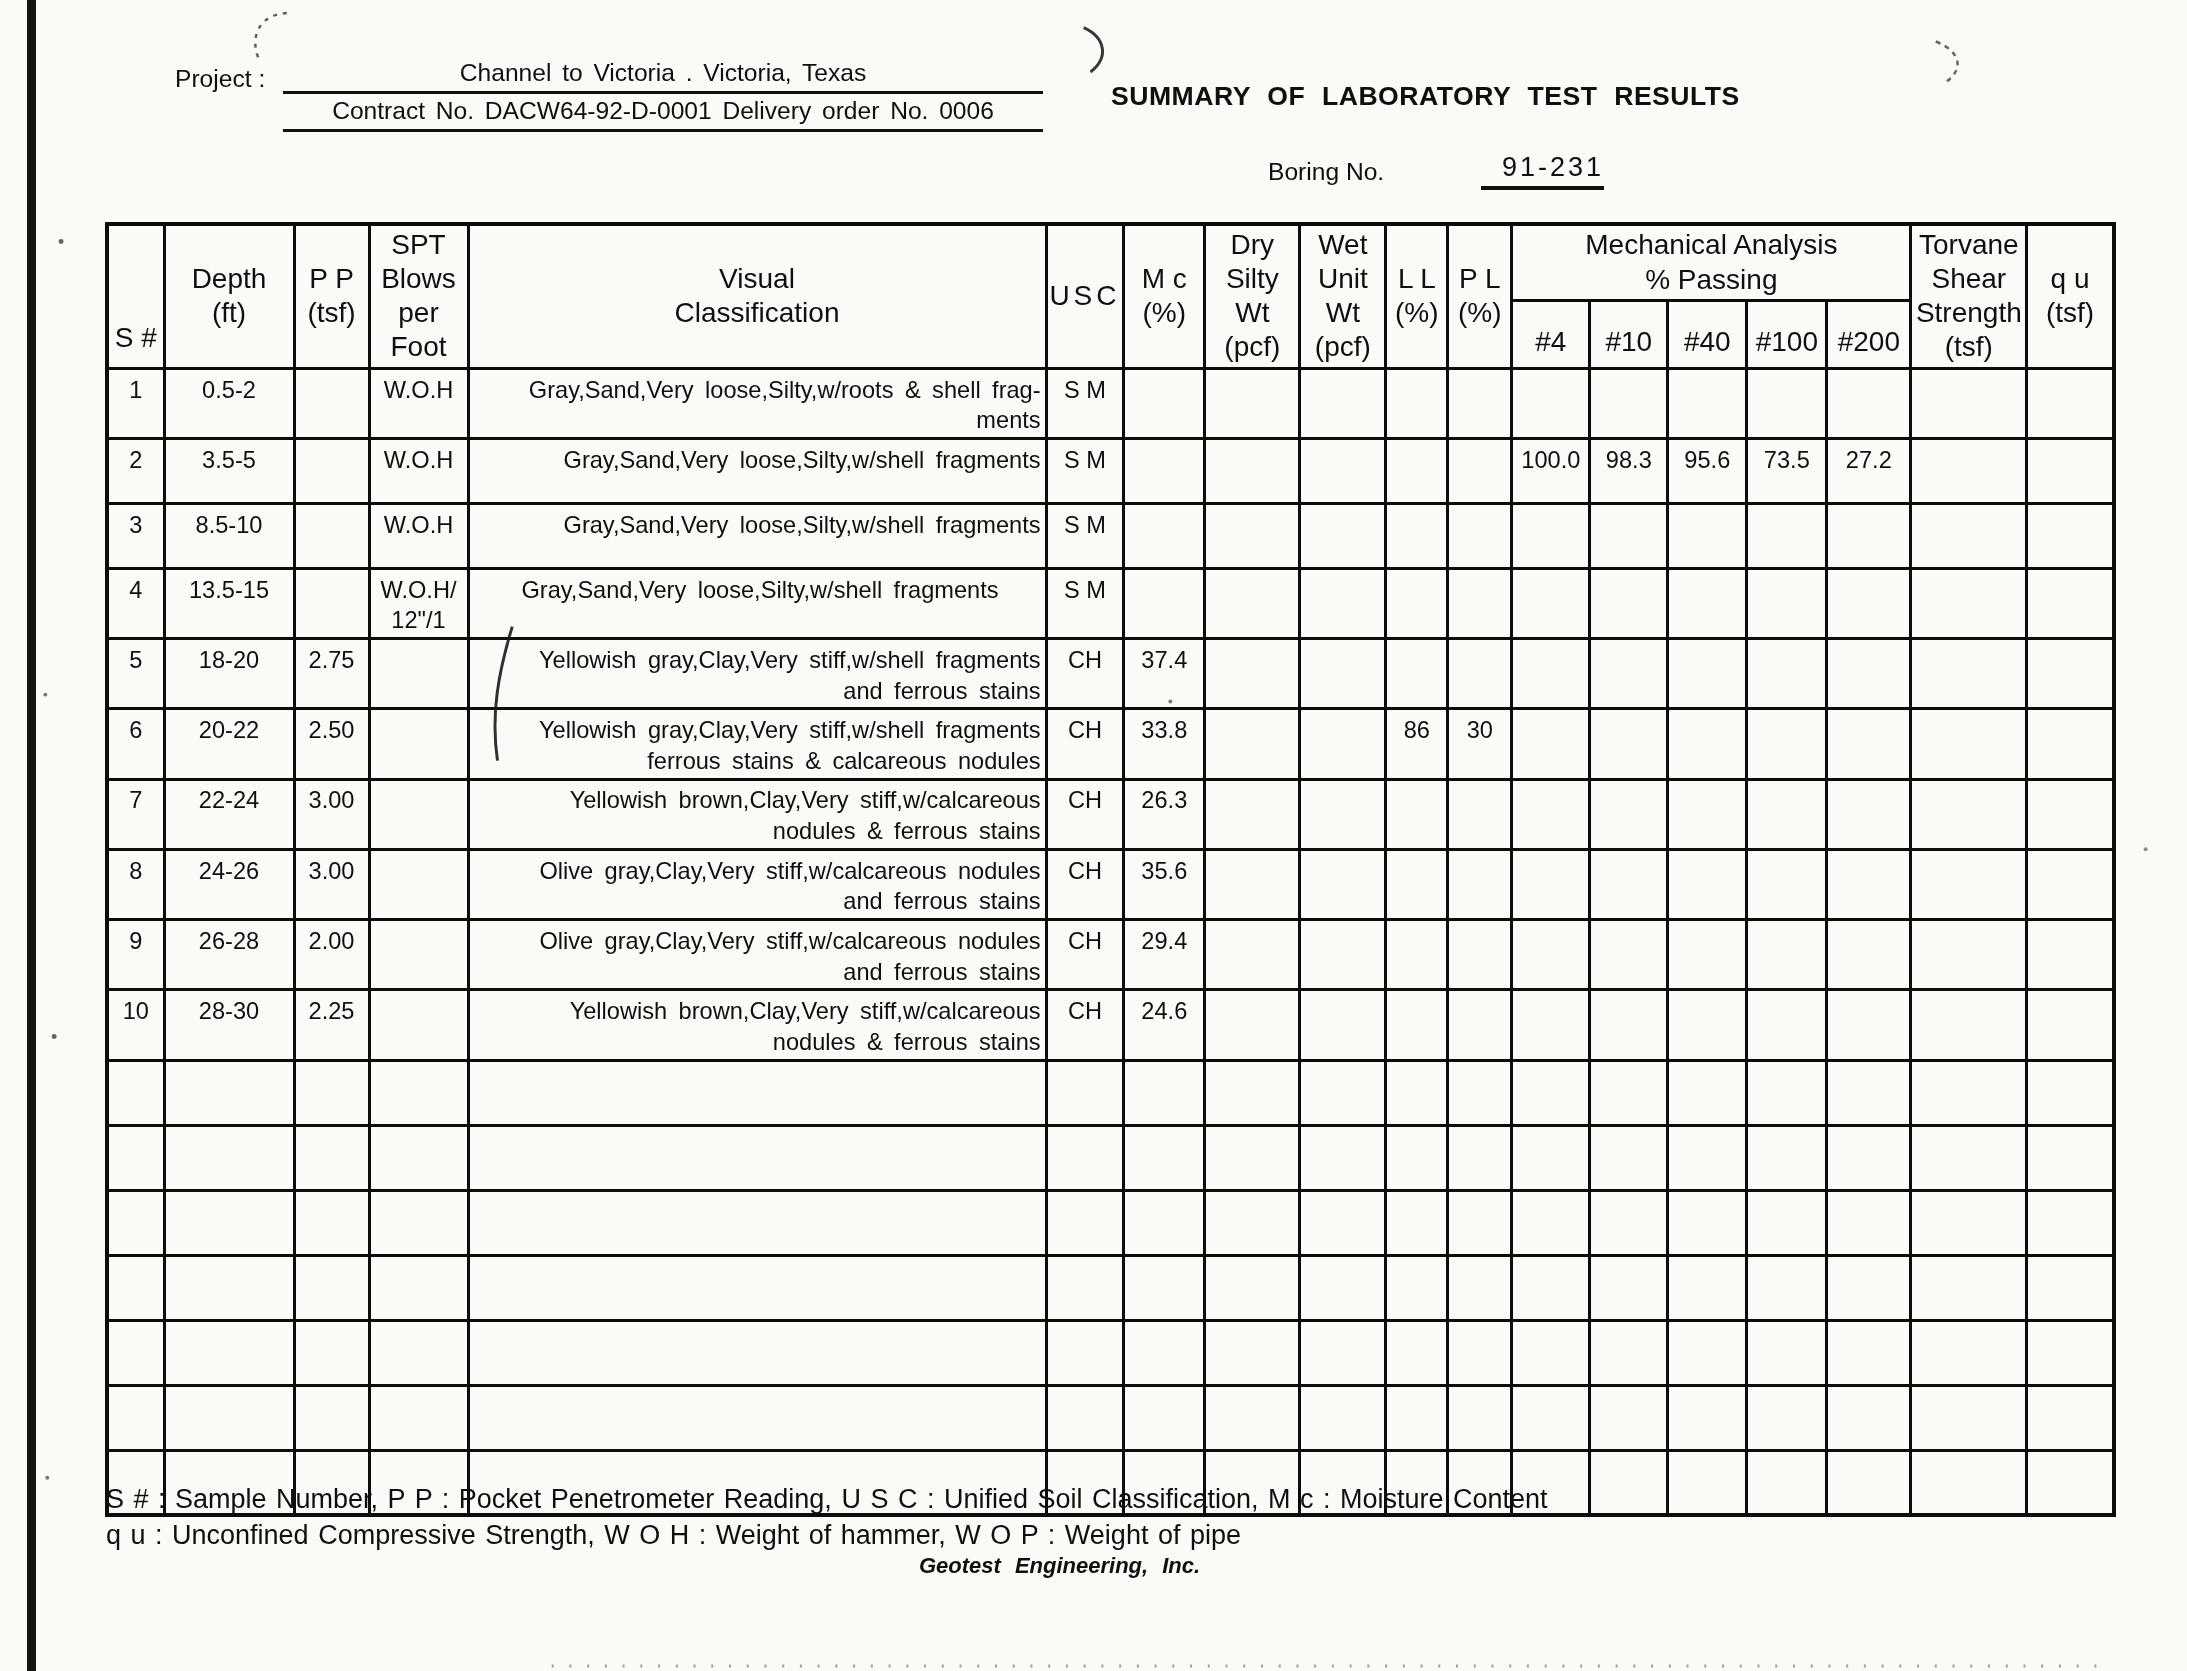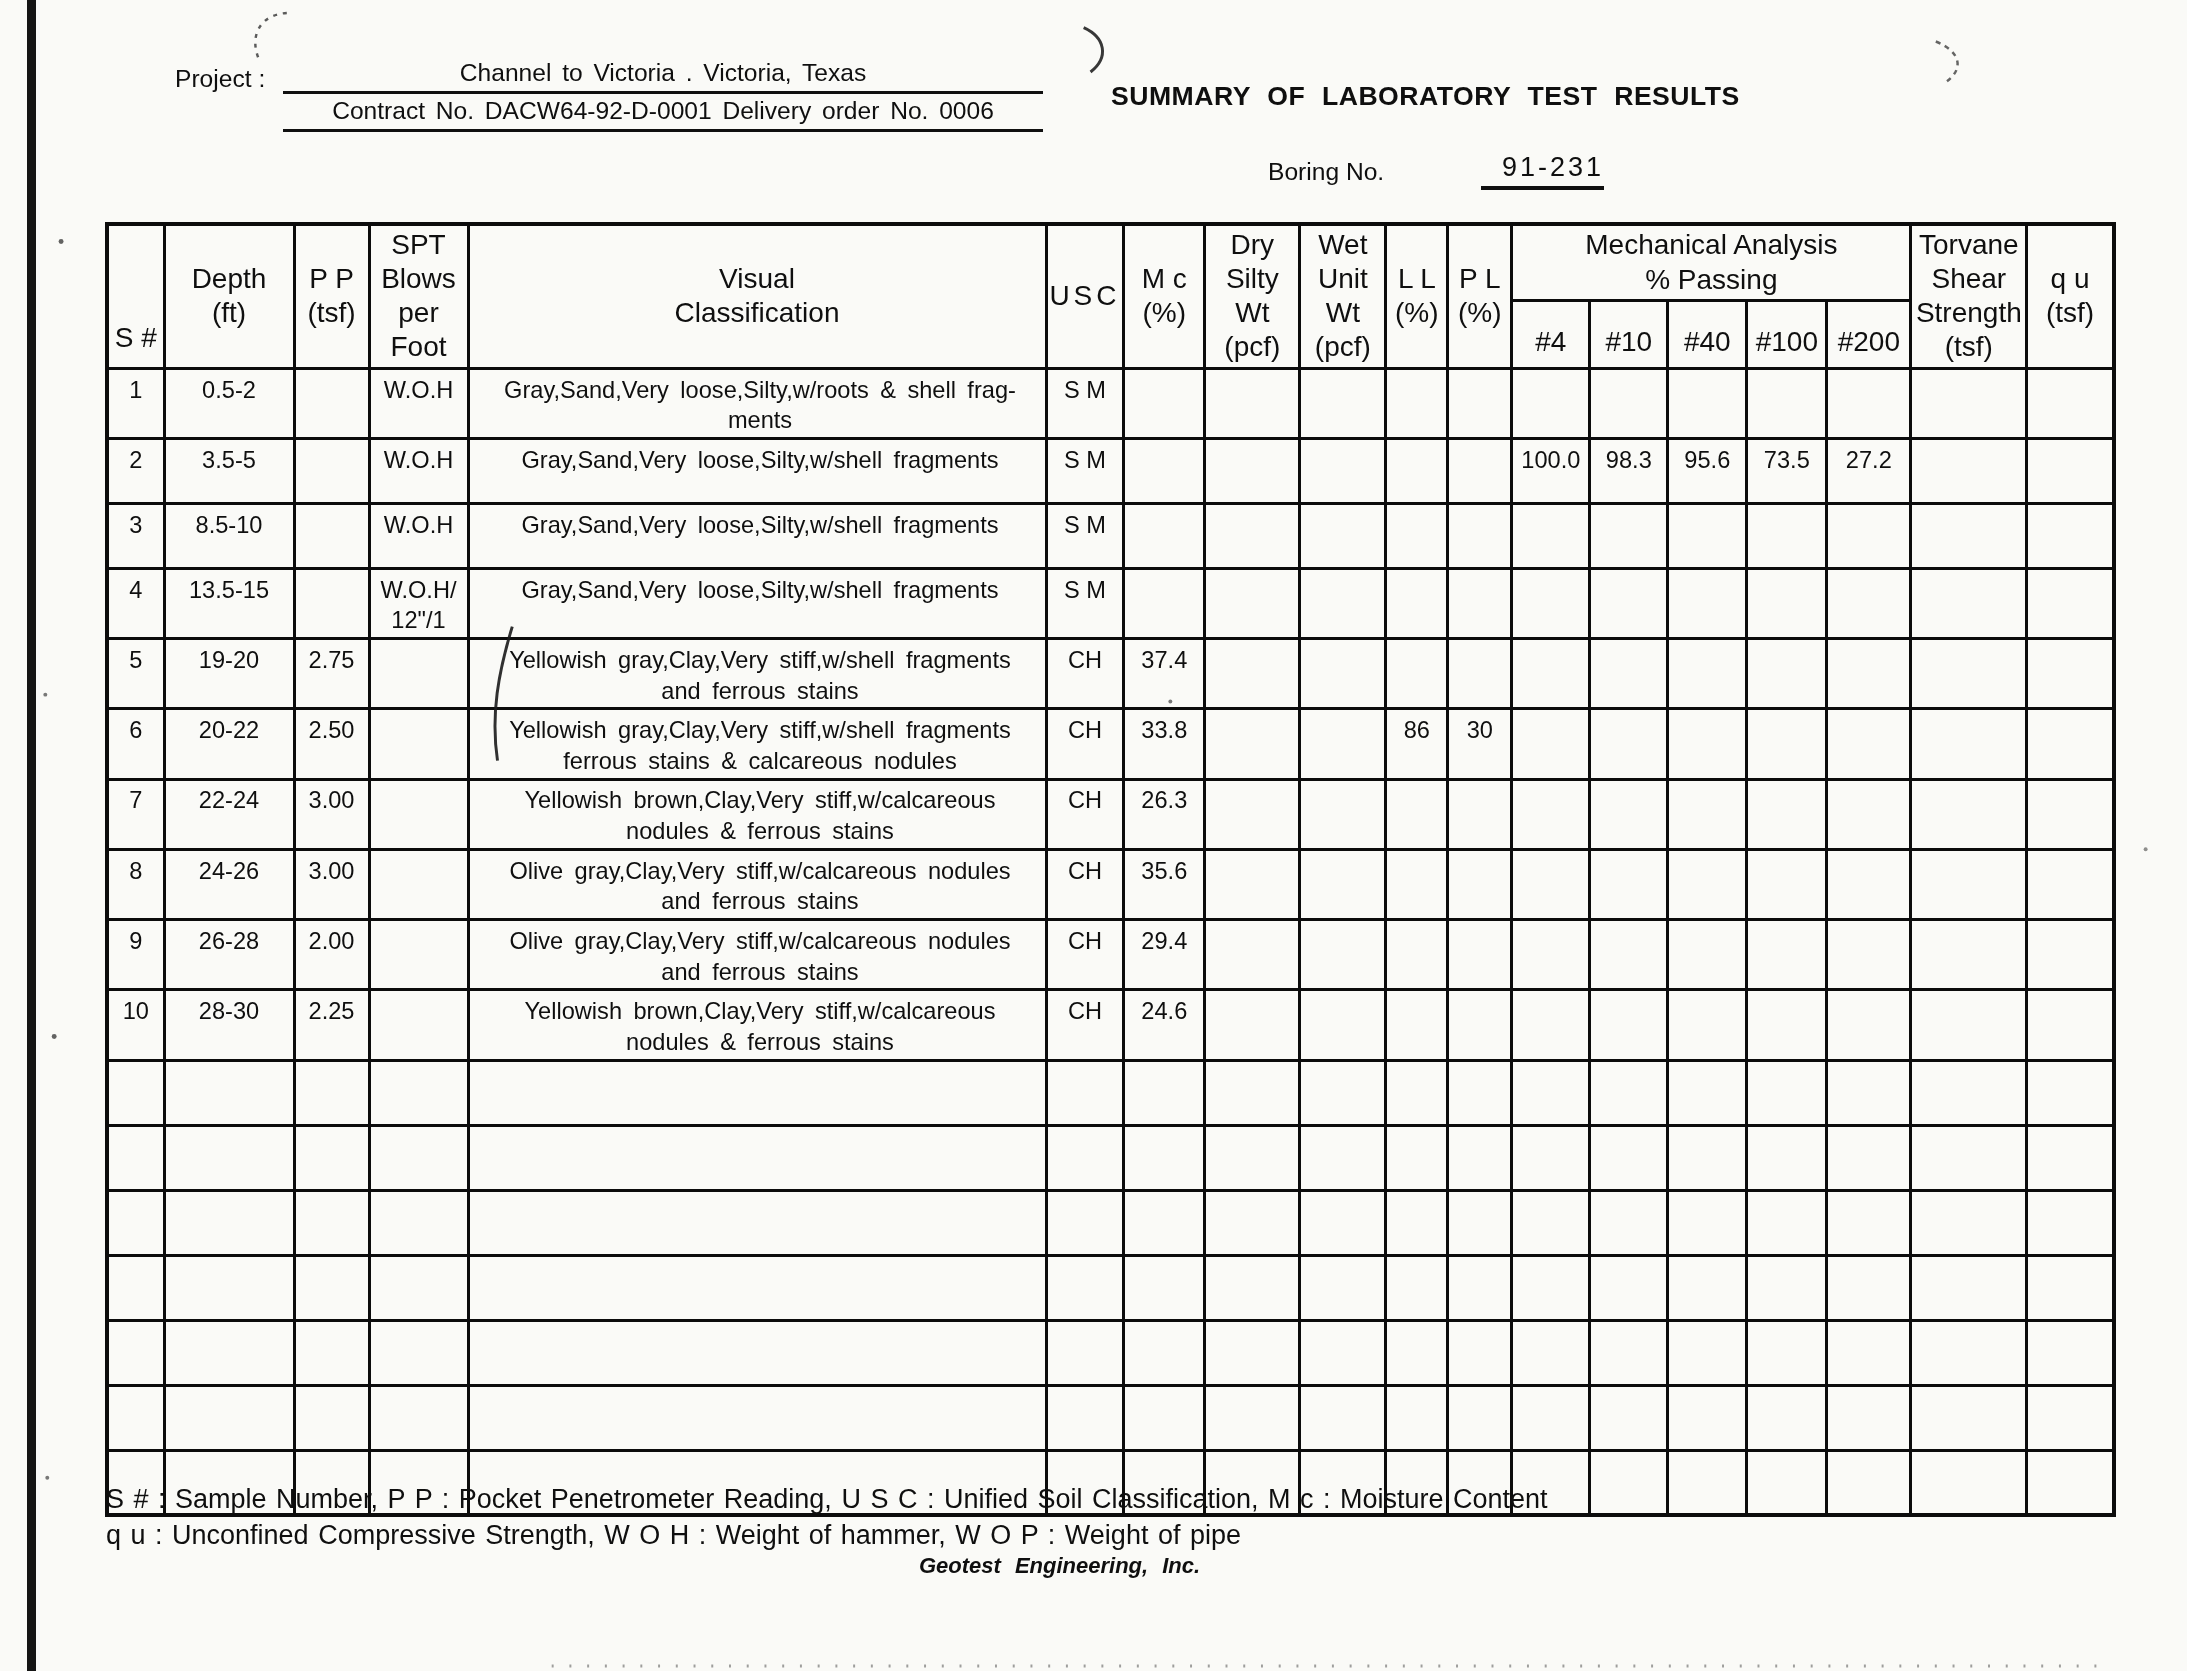--- a/index.html
+++ b/index.html
@@ -35,21 +35,21 @@
   }
   .results th, .results td { border: 3px solid #0c0c0c; white-space: pre-line; overflow: hidden; }
   .results th { font-weight: normal; font-size: 28px; text-align: center; vertical-align: middle; line-height: 1.22; padding: 2px; }
   thead tr.top-row { height: 69px; }
   thead tr.sieve-row { height: 67px; }
   .sieve-row th { vertical-align: bottom; padding-bottom: 7.9px; }
   th.th-s { vertical-align: bottom; padding-bottom: 11.8px; }
   th.th-usc { letter-spacing: 3.9px; }
   tbody tr { height: 65px; }
   tbody td { font-size: 23.6px; text-align: center; vertical-align: top; padding-top: 4.9px; line-height: 1.3; }
-  td.c-visual { text-align: center; padding-left: 9.9px; padding-right: 3.9px; word-spacing: 4.9px; }
+  td.c-visual { text-align: right; padding-left: 9.9px; padding-right: 3.9px; word-spacing: 4.9px; }
   td.c-visual.ctr { text-align: center; }
 
   .note { position: absolute; font-size: 27px; word-spacing: 2px; }
   #note1 { left: 106px; top: 1484px; }
   #note2 { left: 106px; top: 1520px; }
   #company { position: absolute; left: 891px; top: 1553px; font-size: 22px; font-weight: bold; font-style: italic; word-spacing: 7.9px; margin-left: 28px; }
 
   svg.overlay { position: absolute; left: 0; top: 0; pointer-events: none; }
 </style>
 </head>
@@ -210,21 +210,21 @@
           <td></td>
           <td></td>
           <td></td>
           <td></td>
           <td></td>
           <td></td>
           <td></td>
         </tr>
         <tr>
           <td>5</td>
-          <td>19-20</td>
+          <td>18-20</td>
           <td>2.75</td>
           <td></td>
           <td class="c-visual">Yellowish gray,Clay,Very stiff,w/shell fragments
 and ferrous stains</td>
           <td>CH</td>
           <td>37.4</td>
           <td></td>
           <td></td>
           <td></td>
           <td></td>

